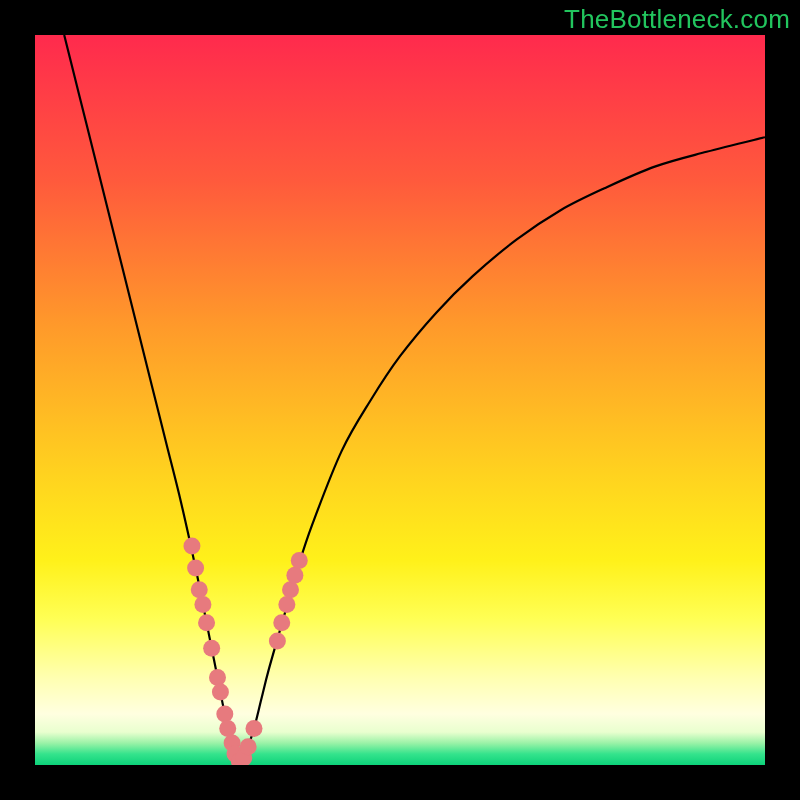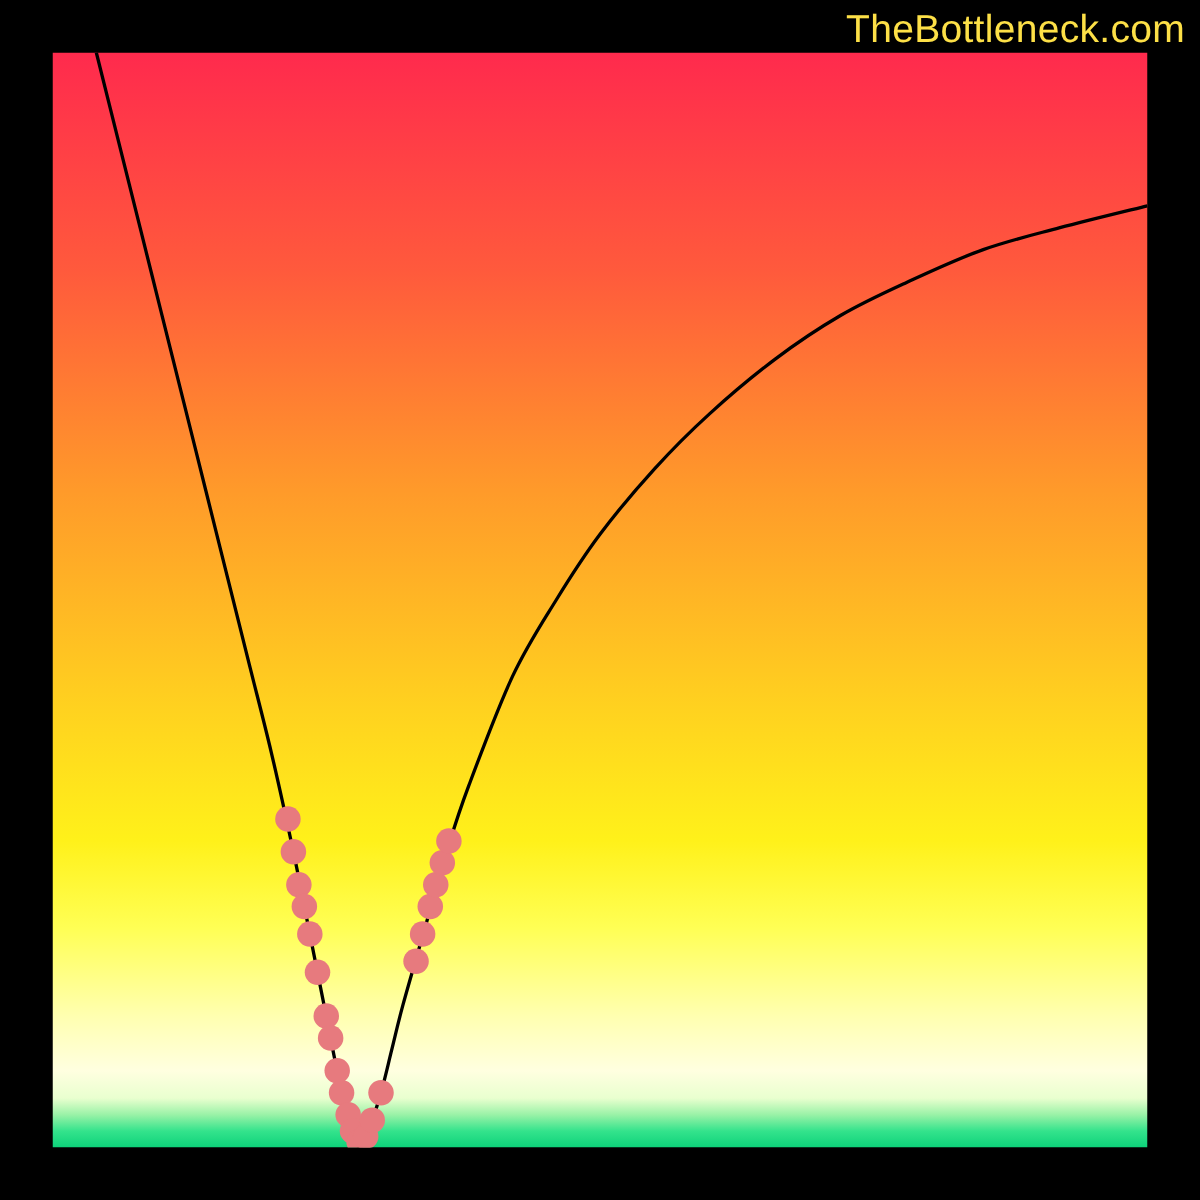--- a/index.html
+++ b/index.html
@@ -16,21 +16,21 @@
     left: 0;
     top: 0;
     width: 800px;
     height: 800px;
     background: #000000;
   }
   .watermark {
     position: absolute;
     top: 4px;
     right: 10px;
-    color: #fde047;
+    color: #22c55e;
     font-size: 26px;
     font-weight: 400;
     letter-spacing: 0.2px;
     user-select: none;
   }
   svg.plot {
     position: absolute;
     left: 35px;
     top: 35px;
     width: 730px;

